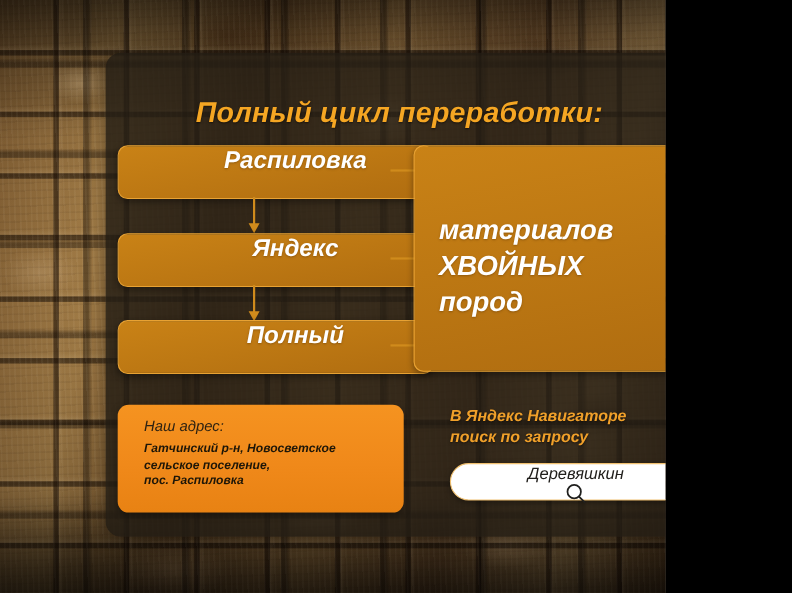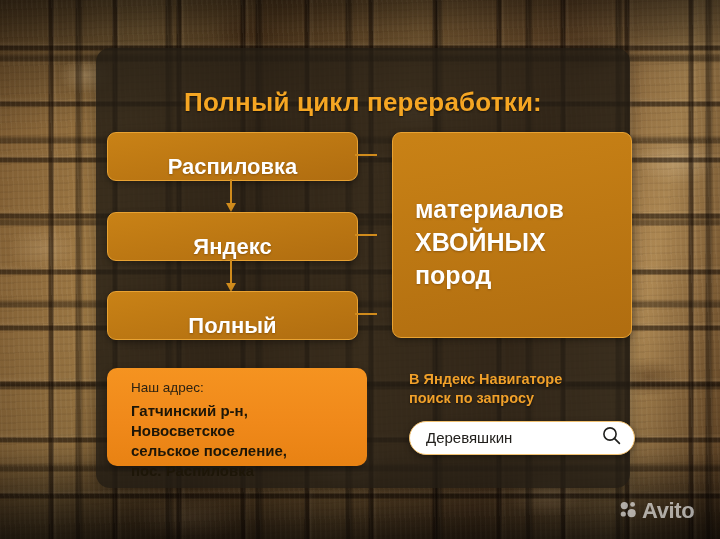--- a/index.html
+++ b/index.html
@@ -7,24 +7,25 @@
     margin: 0;
     padding: 0;
     background: #000;
   }
   body {
     font-family: "Liberation Sans", sans-serif;
   }
 
   #stage {
     position: relative;
-    width: 720px;
+    width: 605px;
     height: 539px;
     overflow: hidden;
     background: #404040;
+    font-style: italic;
   }
 
   
   .wood-base {
     position: absolute;
     inset: 0;
     background:
       linear-gradient(175deg, rgba(0,0,0,0.45) 0%, rgba(0,0,0,0) 22%),
       linear-gradient(0deg, rgba(0,0,0,0.55) 0%, rgba(0,0,0,0) 18%),
       linear-gradient(100deg, #8a6436 0%, #a07b46 18%, #6e4d28 34%, #9c7542 52%, #7a5630 70%, #b08a54 86%, #6b4a27 100%);
@@ -140,33 +141,34 @@
     height: 100%;
   }
 
   .fbox {
     position: absolute;
     border-radius: 9px;
     border: 1.5px solid #e8a233;
     background: linear-gradient(170deg, #c98216 0%, #bd7813 48%, #b06d10 100%);
     box-shadow: 0 2px 6px rgba(0,0,0,0.35);
     display: flex;
-    align-items: flex-end;
+    align-items: flex-start;
     justify-content: center;
     color: #ffffff;
     font-weight: bold;
     font-size: 22px;
     text-shadow: 0 1px 2px rgba(90,50,0,0.45);
+    padding-left: 36px;
   }
   .fbox-1 { left: 11px;  top: 84px;  width: 249px; height: 47px; }
   .fbox-2 { left: 11px;  top: 164px; width: 249px; height: 47px; }
   .fbox-3 { left: 11px;  top: 243px; width: 249px; height: 47px; }
 
   .fbox-right {
-    left: 296px;
+    left: 280px;
     top: 84px;
     width: 240px;
     height: 206px;
     justify-content: flex-start;
     align-items: center;
     padding: 15px 0 0 22px;
     box-sizing: border-box;
     font-size: 25px;
     line-height: 1.32;
     text-align: left;
@@ -216,21 +218,21 @@
     box-shadow: 0 2px 7px rgba(0,0,0,0.35);
     box-sizing: border-box;
     padding: 12px 14px 0 24px;
   }
   .addr-label {
     font-size: 13.5px;
     color: #2d2212;
     margin-bottom: 6px;
   }
   .addr-lines {
-    font-size: 15px;
+    font-size: 11px;
     font-weight: bold;
     color: #1d1608;
     line-height: 1.34;
   }
 
   
   .yx-block {
     position: absolute;
     left: 290px;
     top: 322px;
@@ -250,20 +252,21 @@
     height: 34px;
     background: #ffffff;
     border-radius: 17px;
     border: 1.5px solid #f0c070;
     box-shadow: 0 2px 6px rgba(0,0,0,0.38);
     display: flex;
     align-items: center;
     justify-content: space-between;
     padding: 0 13px 0 16px;
     box-sizing: border-box;
+    flex-direction: column;
   }
   .search-text {
     font-size: 15px;
     color: #22201d;
   }
   .search-icon { display: block; }
 
   
   .avito {
     position: absolute;

